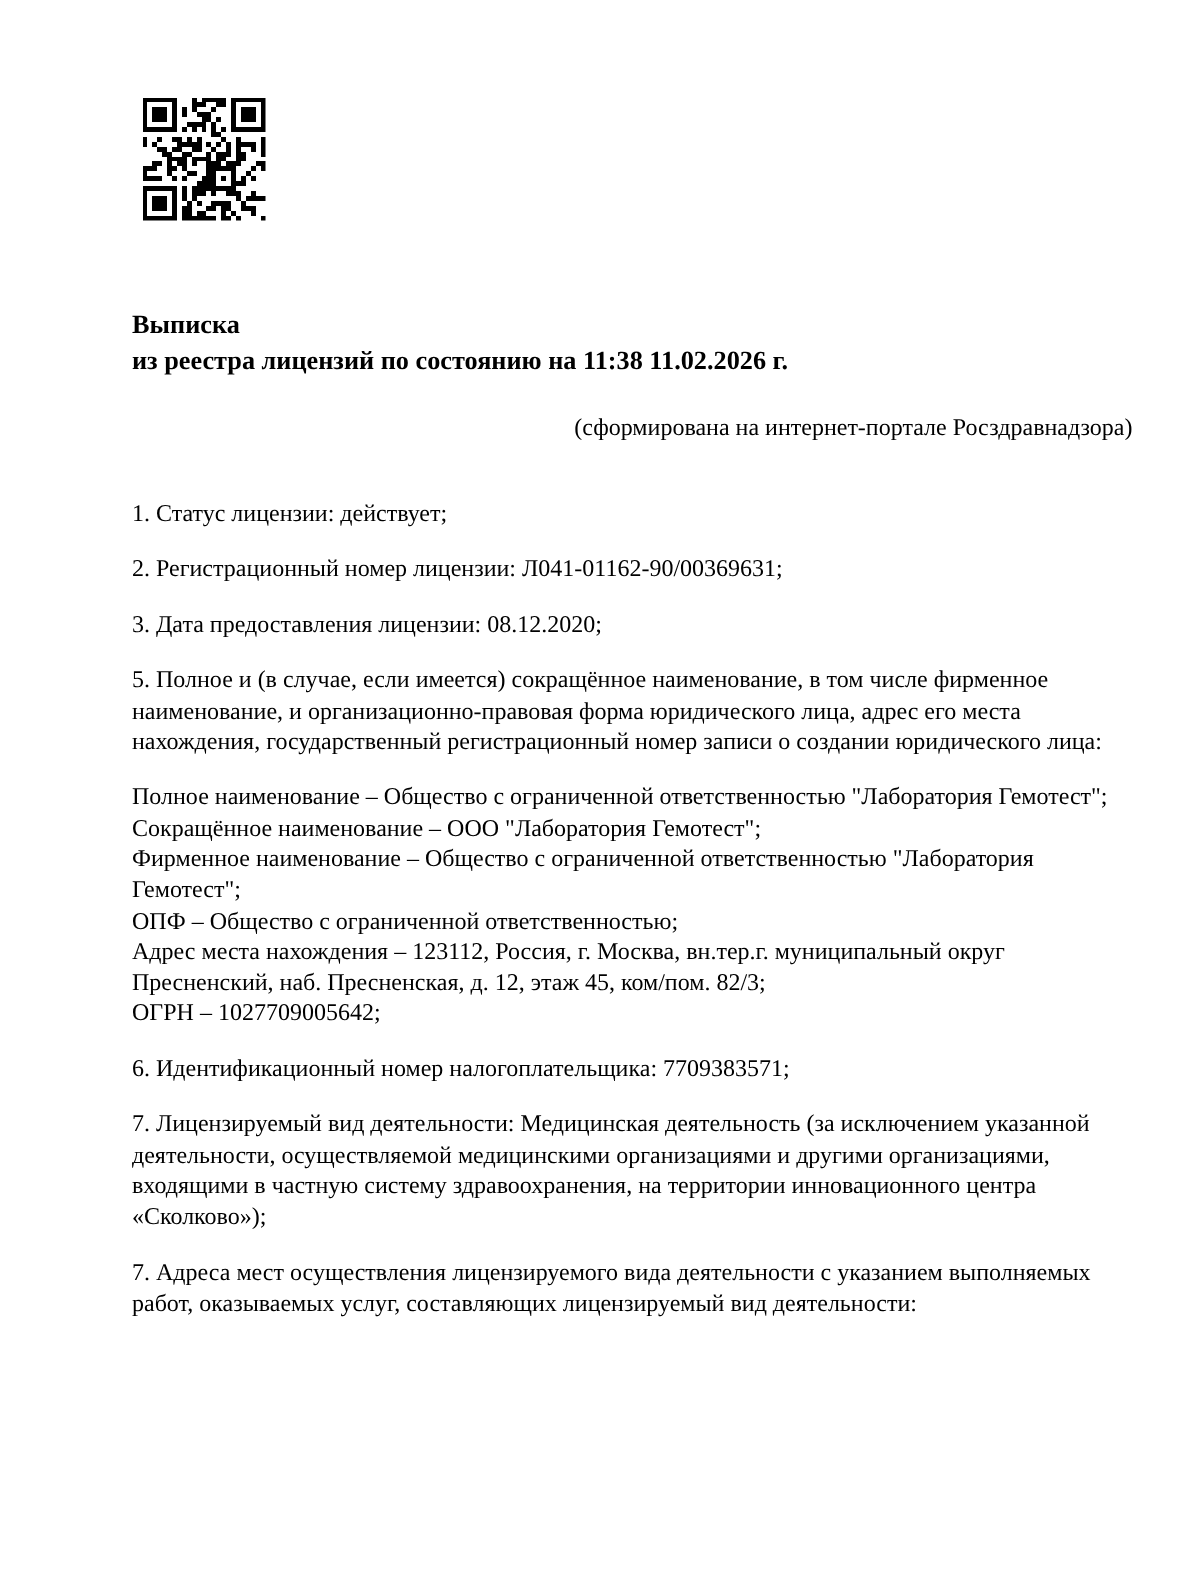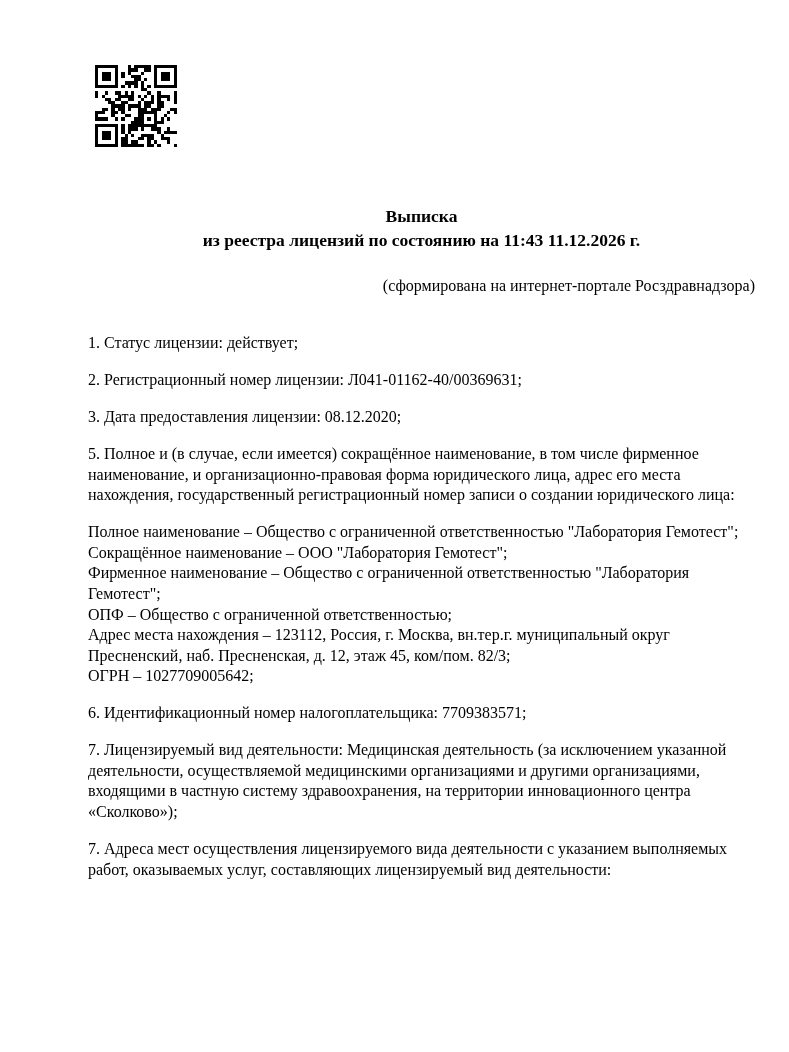--- a/index.html
+++ b/index.html
@@ -21,21 +21,21 @@
     left: 95px;
     top: 65px;
     width: 82px;
     height: 82px;
   }
   .title-block {
     position: absolute;
     left: 88px;
     top: 205px;
     width: 667px;
-    text-align: center;
+    text-align: left;
     font-weight: bold;
     font-size: 17.5px;
     line-height: 23.5px;
   }
   .subtitle {
     position: absolute;
     left: 88px;
     top: 277px;
     width: 667px;
     text-align: right;
@@ -364,28 +364,28 @@
       <rect x="13" y="24" width="1" height="1" fill="#000000"></rect>
       <rect x="14" y="24" width="1" height="1" fill="#000000"></rect>
       <rect x="16" y="24" width="1" height="1" fill="#000000"></rect>
       <rect x="17" y="24" width="1" height="1" fill="#000000"></rect>
       <rect x="19" y="24" width="1" height="1" fill="#000000"></rect>
       <rect x="24" y="24" width="1" height="1" fill="#000000"></rect>
     </svg>
 
   <div class="title-block">
     <div>Выписка</div>
-    <div>из реестра лицензий по состоянию на 11:43 11.12.2026 г.</div>
+    <div>из реестра лицензий по состоянию на 11:38 11.02.2026 г.</div>
   </div>
 
   <div class="subtitle">(сформирована на интернет-портале Росздравнадзора)</div>
 
   <div class="doc-body">
     <p>1. Статус лицензии: действует;</p>
-    <p>2. Регистрационный номер лицензии: Л041-01162-40/00369631;</p>
+    <p>2. Регистрационный номер лицензии: Л041-01162-90/00369631;</p>
     <p>3. Дата предоставления лицензии: 08.12.2020;</p>
     <p>5. Полное и (в случае, если имеется) сокращённое наименование, в том числе фирменное
 наименование, и организационно-правовая форма юридического лица, адрес его места
 нахождения, государственный регистрационный номер записи о создании юридического лица:</p>
     <p>Полное наименование – Общество с ограниченной ответственностью "Лаборатория Гемотест";
 Сокращённое наименование – ООО "Лаборатория Гемотест";
 Фирменное наименование – Общество с ограниченной ответственностью "Лаборатория
 Гемотест";
 ОПФ – Общество с ограниченной ответственностью;
 Адрес места нахождения – 123112, Россия, г. Москва, вн.тер.г. муниципальный округ

